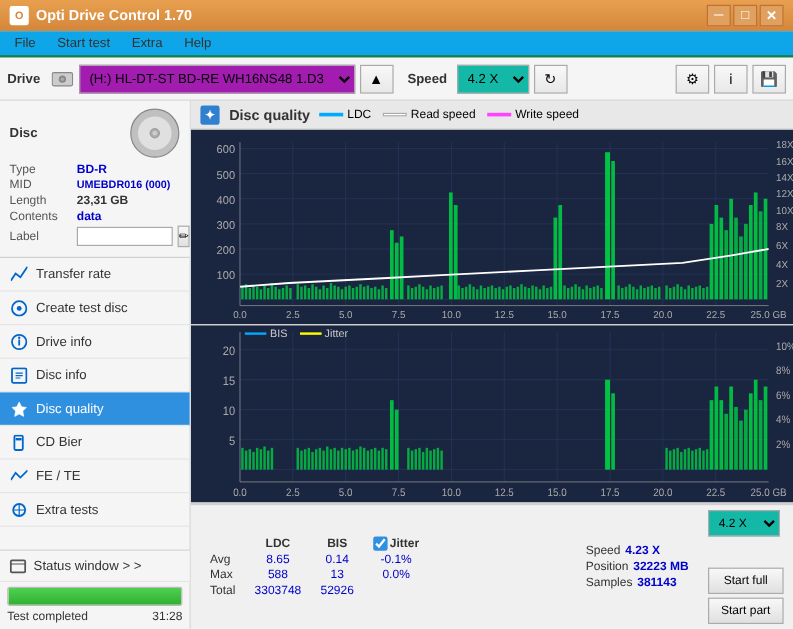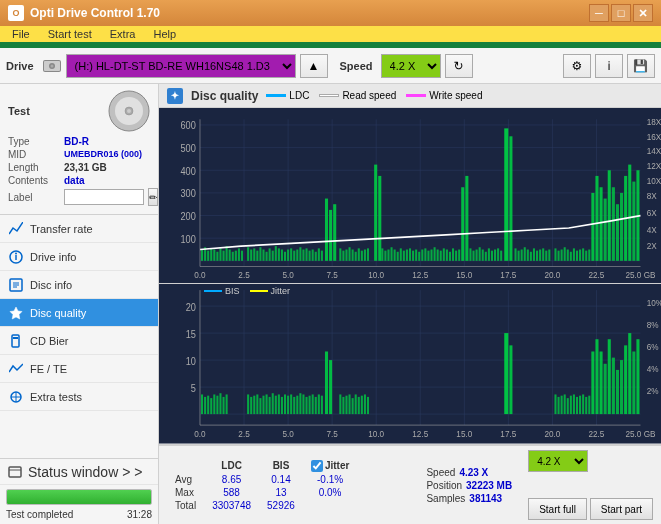--- a/index.html
+++ b/index.html
@@ -6,30 +6,30 @@
     body { width: 661px; height: 524px; font-family: 'Segoe UI', Tahoma, sans-serif; font-size: 11px; background: #f0f0f0; overflow: hidden; }
 
     
     .titlebar { background: linear-gradient(to bottom, #e8a050, #d4863a); height: 26px; display: flex; align-items: center; justify-content: space-between; padding: 0 8px; color: white; font-size: 12px; font-weight: bold; }
     .titlebar-left { display: flex; align-items: center; gap: 6px; }
     .titlebar-icon { width: 16px; height: 16px; background: #fff; border-radius: 2px; display: flex; align-items: center; justify-content: center; font-size: 9px; color: #d4863a; font-weight: bold; }
     .titlebar-controls { display: flex; gap: 2px; }
     .titlebar-btn { width: 20px; height: 18px; background: #e0a060; border: 1px solid #c07030; display: flex; align-items: center; justify-content: center; cursor: pointer; font-size: 11px; color: white; }
 
     
-    .menubar { background: #fde047; height: 22px; display: flex; align-items: center; padding: 0 4px; border-bottom: 6px solid #15803d; gap: 2px; }
+    .menubar { background: #0ea5e9; height: 22px; display: flex; align-items: center; padding: 0 4px; border-bottom: 2px solid #15803d; gap: 2px; }
     .menu-item { padding: 2px 8px; cursor: pointer; font-size: 11px; color: #333; }
 
     
     .toolbar { background: #f5f5f5; height: 36px; display: flex; align-items: center; padding: 0 6px; border-bottom: 1px solid #d0d0d0; gap: 4px; }
     .toolbar-label { font-size: 11px; font-weight: bold; color: #333; margin-right: 4px; }
     .drive-select { height: 24px; font-size: 11px; border: 1px solid #aaa; background: #a21caf; padding: 0 4px; min-width: 230px; }
     .toolbar-btn { height: 24px; width: 28px; border: 1px solid #aaa; background: linear-gradient(to bottom, #f8f8f8, #e8e8e8); cursor: pointer; display: flex; align-items: center; justify-content: center; font-size: 12px; }
     .speed-label { font-size: 11px; font-weight: bold; color: #333; margin-left: 8px; margin-right: 4px; }
-    .speed-select { height: 24px; font-size: 11px; border: 1px solid #aaa; background: #84cc16; padding: 0 4px; width: 60px; }
+    .speed-select { height: 24px; font-size: 11px; border: 1px solid #aaa; background: #14b8a6; padding: 0 4px; width: 60px; }
 
     
     .main { display: flex; height: calc(524px - 26px - 22px - 36px); }
 
     
     .sidebar { width: 159px; background: #f5f5f5; border-right: 1px solid #d0d0d0; display: flex; flex-direction: column; flex-shrink: 0; }
 
     
     .disc-panel { background: #f5f5f5; border-bottom: 1px solid #d0d0d0; padding: 6px 8px; }
     .disc-panel-header { display: flex; align-items: center; justify-content: space-between; margin-bottom: 4px; }
@@ -42,21 +42,21 @@
     .label-btn { width: 18px; height: 18px; border: 1px solid #aaa; background: linear-gradient(to bottom, #f8f8f8, #e0e0e0); cursor: pointer; font-size: 10px; display: flex; align-items: center; justify-content: center; }
 
     
     .nav-items { flex: 1; }
     .nav-item { height: 28px; display: flex; align-items: center; padding: 0 8px; gap: 6px; cursor: pointer; font-size: 11px; color: #333; border-bottom: 1px solid #e5e5e5; }
     .nav-item.active { background: #3090e0; color: white; }
     .nav-item-icon { width: 16px; height: 16px; display: flex; align-items: center; justify-content: center; flex-shrink: 0; }
 
     
     .status-section { border-top: 1px solid #d0d0d0; }
-    .status-window-btn { height: 26px; display: flex; align-items: center; padding: 0 8px; gap: 6px; cursor: pointer; font-size: 14px; color: #333; border-bottom: 1px solid #e5e5e5; background: #f5f5f5; }
+    .status-window-btn { height: 26px; display: flex; align-items: center; padding: 0 8px; gap: 6px; cursor: pointer; font-size: 11px; color: #333; border-bottom: 1px solid #e5e5e5; background: #f5f5f5; }
     .progress-bar-container { height: 16px; background: #e0e0e0; border: 1px solid #bbb; margin: 4px 6px; border-radius: 2px; overflow: hidden; }
     .progress-bar-fill { height: 100%; background: linear-gradient(to bottom, #50d050, #30b030); width: 100%; }
     .status-text-row { display: flex; justify-content: space-between; padding: 0 6px 4px; }
     .status-text { font-size: 10px; color: #333; }
 
     
     .chart-area { flex: 1; background: #f5f5f5; display: flex; flex-direction: column; overflow: hidden; }
     .chart-header { background: #e8e8e8; border-bottom: 1px solid #d0d0d0; height: 24px; display: flex; align-items: center; padding: 0 8px; gap: 8px; }
     .chart-title { font-size: 12px; font-weight: bold; color: #333; }
     .chart-icon { width: 16px; height: 16px; background: #3080d0; border-radius: 2px; display: flex; align-items: center; justify-content: center; color: white; font-size: 10px; font-weight: bold; }
@@ -72,21 +72,21 @@
     .stats-panel { background: #f0f0f0; border-top: 1px solid #d0d0d0; padding: 4px 8px; }
     .stats-row { display: flex; align-items: center; gap: 8px; }
     .stats-table { font-size: 10px; border-collapse: collapse; }
     .stats-table th { font-weight: bold; color: #333; padding: 1px 8px; text-align: center; }
     .stats-table td { padding: 1px 8px; text-align: center; color: #0000cc; }
     .stats-table td.label { color: #333; text-align: left; }
     .jitter-cb { width: 12px; height: 12px; accent-color: #3090e0; }
     .speed-info { display: flex; flex-direction: column; gap: 2px; font-size: 10px; }
     .speed-info-row { display: flex; gap: 4px; align-items: center; }
     .speed-value { color: #0000cc; font-weight: bold; }
-    .start-btns { display: flex; flex-direction: row; gap: 3px; margin-top: 22px; }
+    .start-btns { display: flex; flex-direction: column; gap: 3px; margin-top: 22px; }
     .start-btn { height: 22px; padding: 0 10px; border: 1px solid #aaa; background: linear-gradient(to bottom, #f8f8f8, #e0e0e0); cursor: pointer; font-size: 10px; white-space: nowrap; }
 
     svg { display: block; }
   </style>
 </head>
 <body>
 
 <div class="titlebar">
   <div class="titlebar-left">
     <div class="titlebar-icon">
@@ -133,21 +133,21 @@
   <div class="toolbar-btn">ℹ</div>
   <div class="toolbar-btn">💾</div>
 </div>
 
 <div class="main">
 
   <div class="sidebar">
 
     <div class="disc-panel">
       <div class="disc-panel-header">
-        <span class="disc-panel-title">Test</span>
+        <span class="disc-panel-title">Disc</span>
         <div>
           <svg width="42" height="42">
             <ellipse cx="21" cy="21" rx="20" ry="20" fill="#c0c0c0" stroke="#888" stroke-width="1"></ellipse>
             <ellipse cx="21" cy="21" rx="14" ry="14" fill="#e0e0e0"></ellipse>
             <ellipse cx="21" cy="21" rx="4" ry="4" fill="#aaa" stroke="#888" stroke-width="0.5"></ellipse>
             <ellipse cx="21" cy="21" rx="2" ry="2" fill="#ccc"></ellipse>
           </svg>
         </div>
       </div>
       <div class="disc-info-row">
@@ -174,20 +174,29 @@
     </div>
 
     <div class="nav-items">
       <div class="nav-item">
         <div class="nav-item-icon">
           <svg width="14" height="14">
               <polyline points="0,12 4,6 8,9 14,0" stroke="#0066cc" stroke-width="1.5" fill="none"></polyline>
             </svg>
         </div>
         <span>Transfer rate</span>
+      </div>
+      <div class="nav-item">
+        <div class="nav-item-icon">
+          <svg width="14" height="14">
+              <circle cx="7" cy="7" r="6" fill="none" stroke="#0066cc" stroke-width="1.5"></circle>
+              <circle cx="7" cy="7" r="2" fill="#0066cc"></circle>
+            </svg>
+        </div>
+        <span>Create test disc</span>
       </div>
       <div class="nav-item">
         <div class="nav-item-icon">
           <svg width="14" height="14">
               <circle cx="7" cy="7" r="6" fill="none" stroke="#0066cc" stroke-width="1.5"></circle>
               <line x1="7" y1="5" x2="7" y2="10" stroke="#0066cc" stroke-width="1.5"></line>
               <circle cx="7" cy="3.5" r="1" fill="#0066cc"></circle>
             </svg>
         </div>
         <span>Drive info</span>

